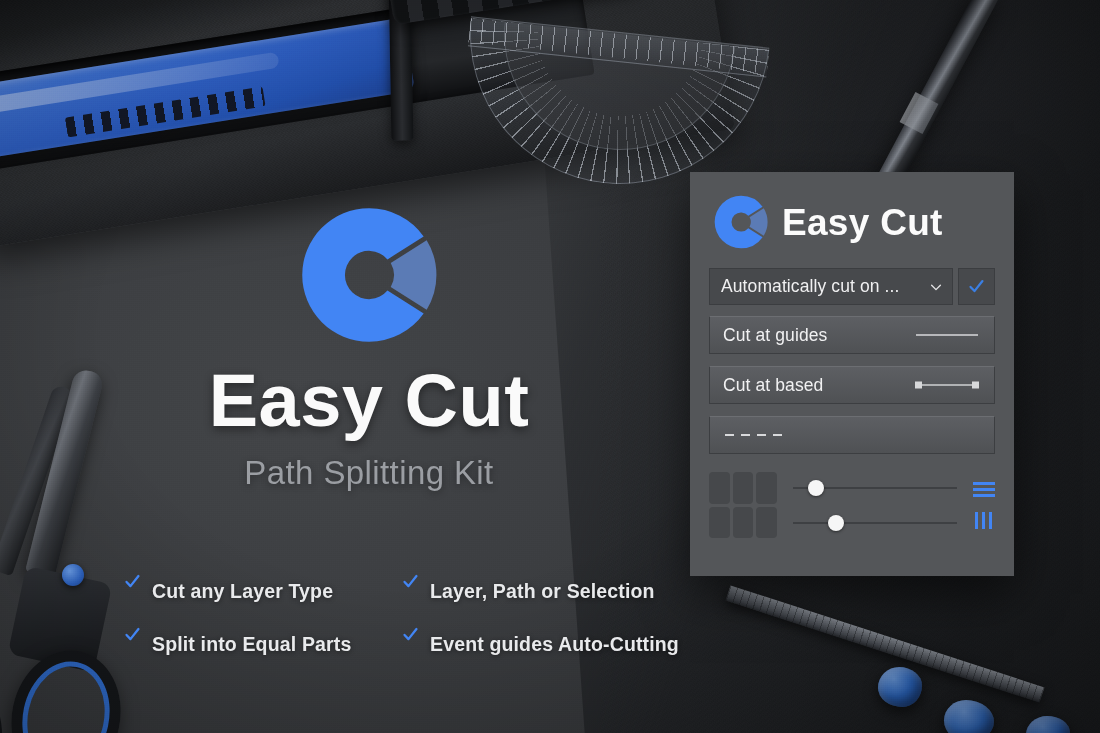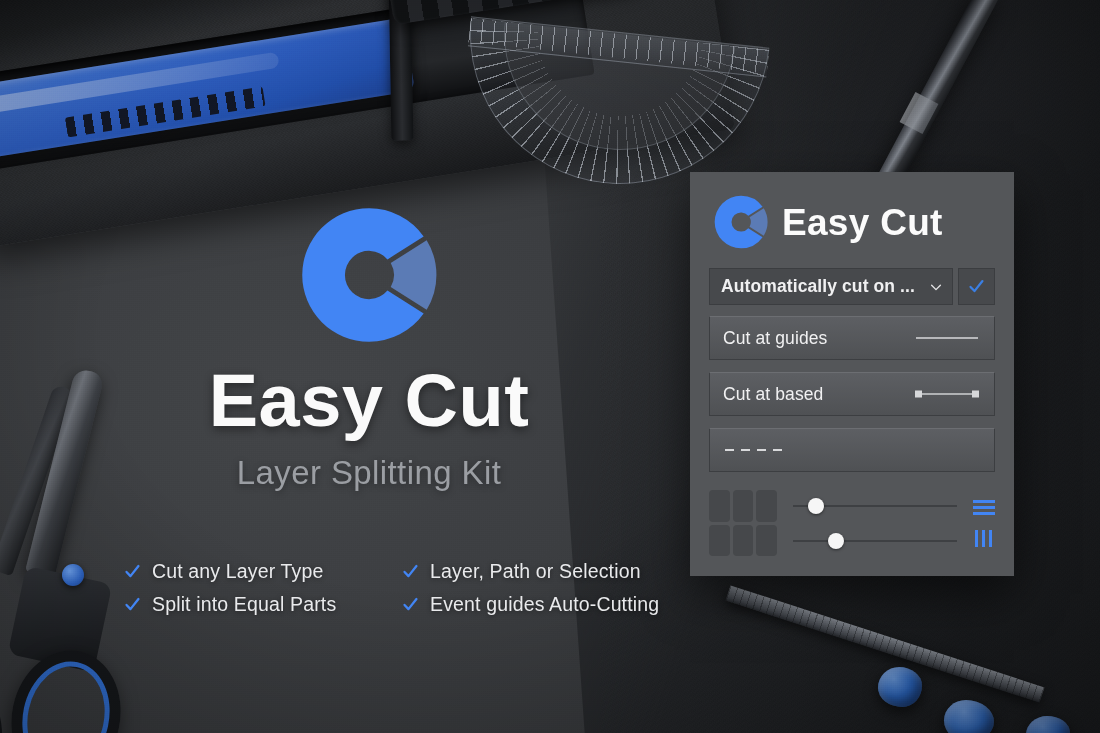--- a/index.html
+++ b/index.html
@@ -287,23 +287,24 @@
     position: absolute; left: 124px; top: 560px;
     width: 540px;
     display: grid;
     grid-template-columns: 250px 250px;
     gap: 10px 28px;
     z-index: 6;
   }
   .feat { display: flex; align-items: center; gap: 11px; }
   .feat-check { width: 17px; height: 17px; flex: none; display: block; }
   .feat-label {
-    font-size: 19.5px; color: #e9eaec; font-weight: 400; letter-spacing: .15px;
+    font-size: 19.5px; color: #e9eaec; font-weight: 700; letter-spacing: .15px;
     text-shadow: 0 1px 5px rgba(0,0,0,.45);
     white-space: nowrap;
+    margin-top: 20px;
   }
 
   
   .panel {
     position: absolute; left: 690px; top: 172px;
     width: 324px; height: 404px;
     background: #545659;
     box-shadow: 0 18px 46px rgba(0,0,0,.55);
     z-index: 10;
     padding: 16px 19px 0;
@@ -320,33 +321,33 @@
     flex: 1;
     height: 37px;
     background: #47494c;
     border: 1px solid #3b3d40;
     display: flex; align-items: center;
     padding: 0 9px 0 11px;
   }
   .dropdown-label {
     flex: 1;
     font-size: 17.5px; color: #f0f0f1; letter-spacing: .1px;
-    white-space: nowrap; overflow: hidden; font-weight: bold;
+    white-space: nowrap; overflow: hidden;
   }
   .chev { width: 14px; height: 14px; flex: none; display: block; }
   .check-btn {
     width: 37px; height: 37px; flex: none;
     background: #47494c;
     border: 1px solid #3b3d40;
     display: flex; align-items: center; justify-content: center;
   }
   .check-btn svg { width: 17px; height: 17px; display: block; }
 
   .opt-row {
-    height: 44px;
+    height: 38px;
     background: linear-gradient(180deg, #5d5f63 0%, #4f5154 100%);
     border: 1px solid #3c3e41;
     border-top-color: #6c6e72;
     display: flex; align-items: center;
     padding: 0 14px 0 13px;
     margin-bottom: 12px;
   }
   .opt-label {
     flex: 1;
     font-size: 17.5px; color: #f1f1f2; letter-spacing: .1px;
@@ -433,21 +434,21 @@
   <div class="stone stone-a"></div>
   <div class="stone stone-b"></div>
   <div class="stone stone-c"></div>
 
   <div class="hero">
     <svg class="logo-big" viewBox="0 0 100 100">
       <path d="M50 3 A47 47 0 1 0 50 97 A47 47 0 0 0 88.5 77.2 L63 61 A17 17 0 1 1 63 39 L88.5 22.8 A47 47 0 0 0 50 3 Z" fill="#4285f4"></path>
       <path d="M90.6 25.5 A47 47 0 0 1 90.6 74.5 L65.3 58.4 A17 17 0 0 0 65.3 41.6 Z" fill="#5b7bb5"></path>
     </svg>
     <div class="hero-title">Easy Cut</div>
-    <div class="hero-sub">Layer Splitting Kit</div>
+    <div class="hero-sub">Path Splitting Kit</div>
   </div>
 
   <div class="features">
     <div class="feat">
       <svg class="feat-check" viewBox="0 0 20 20">
           <path d="M3 10.5 L7.6 15.4 L17 3.6" fill="none" stroke="#4285f4" stroke-width="2.7" stroke-linecap="round" stroke-linejoin="round"></path>
         </svg>
       <span class="feat-label">Cut any Layer Type</span>
     </div>
     <div class="feat">

